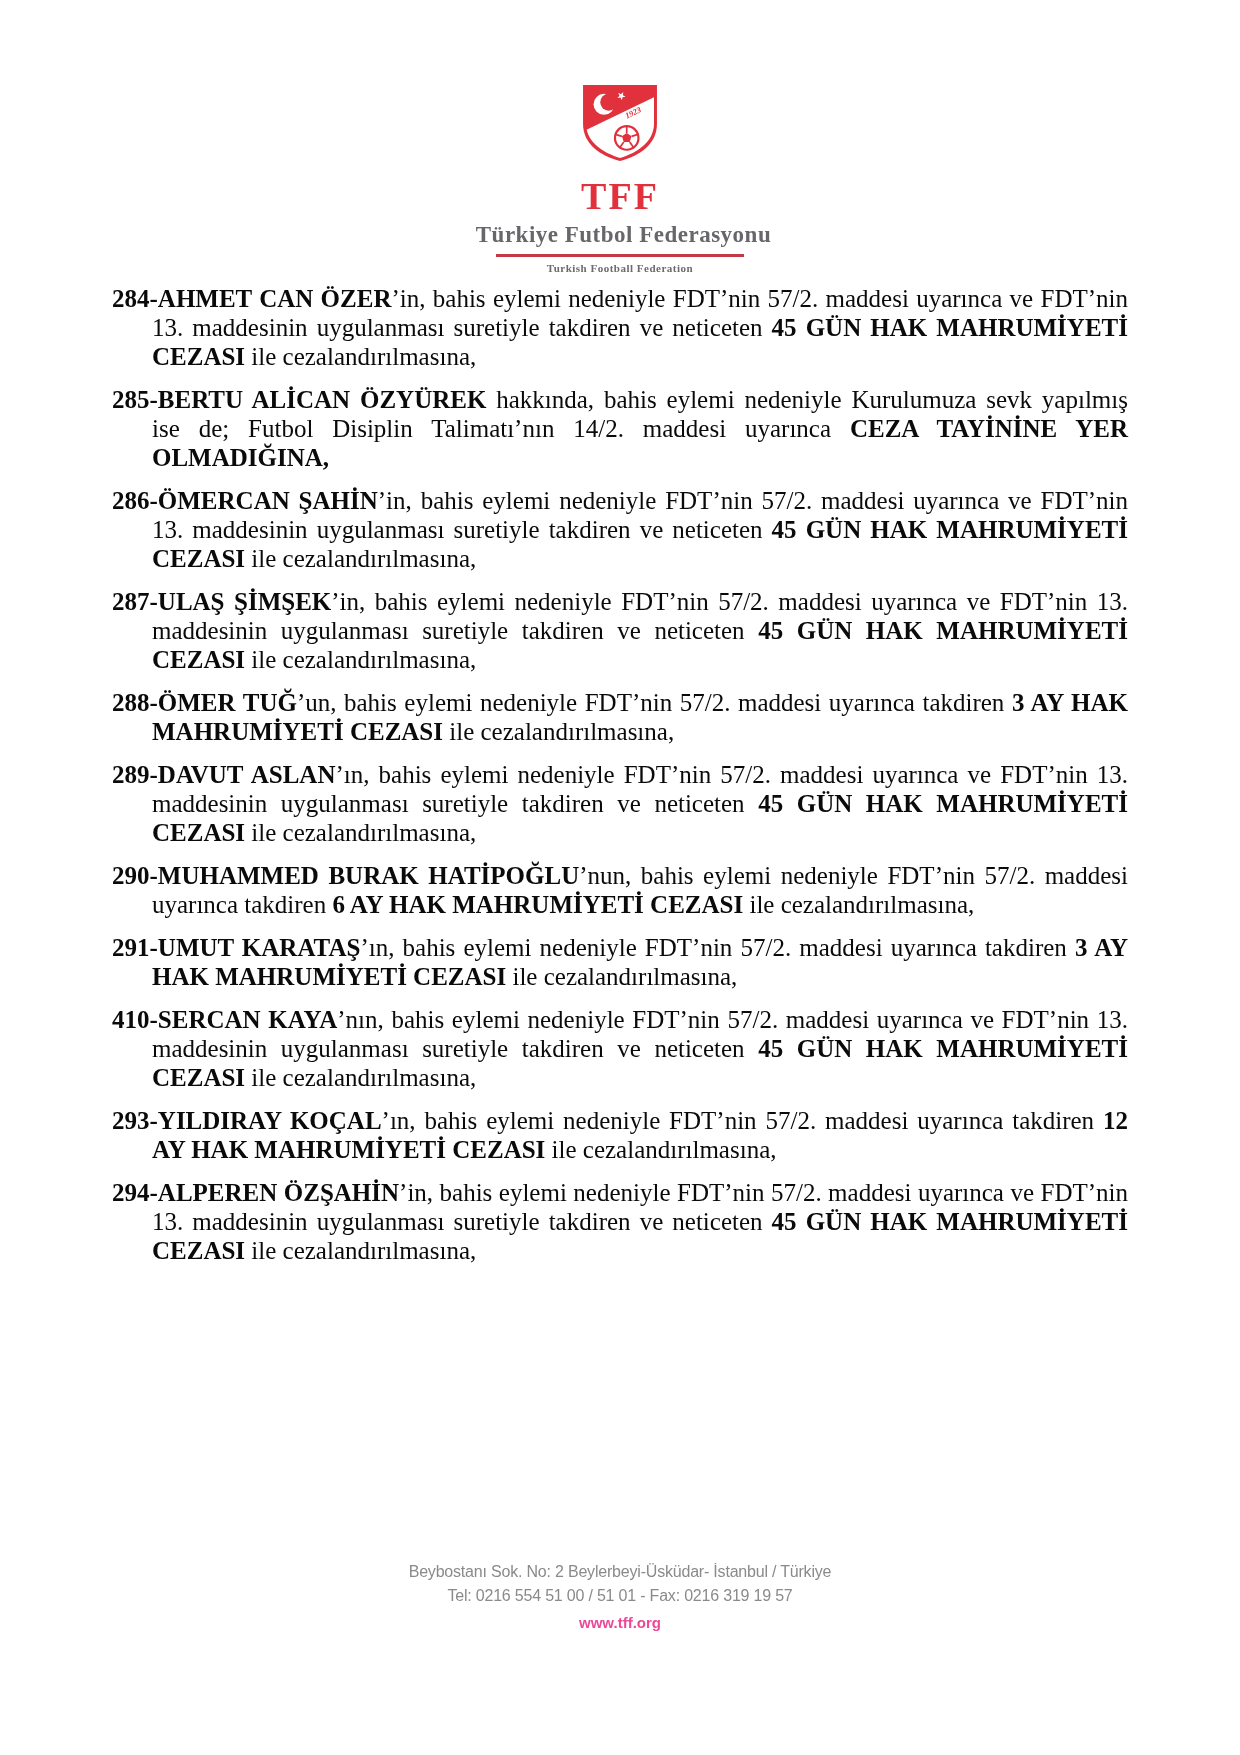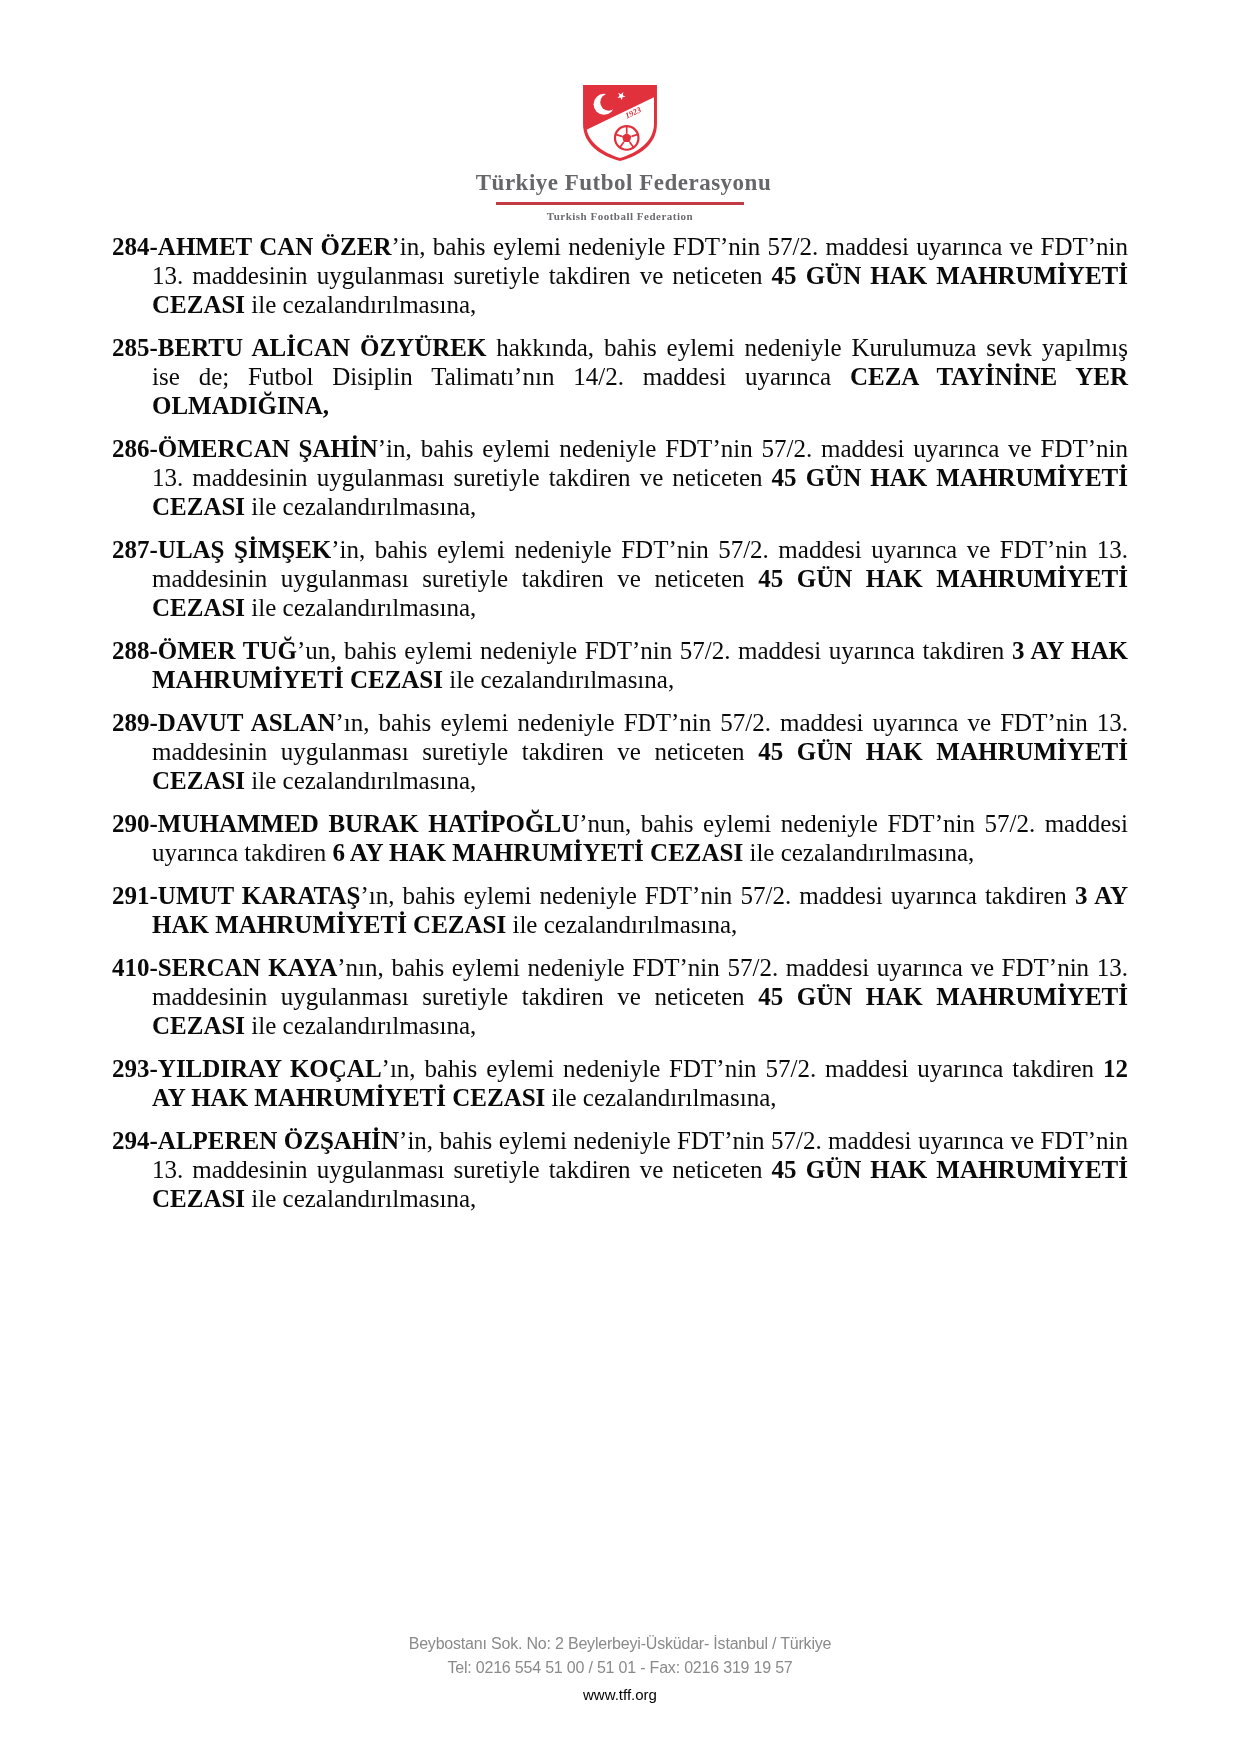--- a/index.html
+++ b/index.html
@@ -30,26 +30,26 @@
   
   .content { margin: 10px 112px 0 112px; }
   .decision {
     font-size: 25px; line-height: 29px; text-align: justify;
     margin: 0 0 14px 0; padding-left: 40px; text-indent: -40px;
     color: #0a0a0a;
   }
   .decision .b { font-weight: bold; }
   
   .page-footer {
-    position: absolute; top: 1632px; left: 0; width: 100%;
+    position: absolute; top: 1560px; left: 0; width: 100%;
     text-align: center; font-family: "Liberation Sans", sans-serif;
     color: #8a8a8a; font-size: 16px; line-height: 24px; letter-spacing: -0.2px;
   }
   .site {
-    margin-top: 3px; color: #000000; font-weight: normal; font-size: 15px;
+    margin-top: 3px; color: #ec4899; font-weight: bold; font-size: 15px;
     letter-spacing: 0;
   }
 </style>
 </head>
 <body>
 
 <div class="page">
 
   <header class="letterhead">
     <svg class="crest" width="84" height="88" viewBox="0 0 100 100" aria-hidden="true">
@@ -85,20 +85,21 @@
             <line x1="58" y1="63" x2="58" y2="55"></line>
             <line x1="63.7" y1="67.1" x2="71.3" y2="64.7"></line>
             <line x1="61.5" y1="73.9" x2="66.2" y2="80.3"></line>
             <line x1="54.5" y1="73.9" x2="49.8" y2="80.3"></line>
             <line x1="52.3" y1="67.1" x2="44.7" y2="64.7"></line>
           </g>
         </g>
       </g>
     </svg>
 
+    <div class="tff-wordmark">TFF</div>
     <div class="org-tr">Türkiye Futbol Federasyonu</div>
     <div class="org-divider"></div>
     <div class="org-en">Turkish Football Federation</div>
   </header>
 
   <main class="content">
       <p class="decision"><span class="b">284-AHMET CAN ÖZER</span><span>’in, bahis eylemi nedeniyle FDT’nin 57/2. maddesi uyarınca ve FDT’nin 13. maddesinin uygulanması suretiyle takdiren ve neticeten </span><span class="b">45 GÜN HAK MAHRUMİYETİ CEZASI</span><span> ile cezalandırılmasına,</span></p>
       <p class="decision"><span class="b">285-BERTU ALİCAN ÖZYÜREK</span><span> hakkında, bahis eylemi nedeniyle Kurulumuza sevk yapılmış ise de; Futbol Disiplin Talimatı’nın 14/2. maddesi uyarınca </span><span class="b">CEZA TAYİNİNE YER OLMADIĞINA,</span></p>
       <p class="decision"><span class="b">286-ÖMERCAN ŞAHİN</span><span>’in, bahis eylemi nedeniyle FDT’nin 57/2. maddesi uyarınca ve FDT’nin 13. maddesinin uygulanması suretiyle takdiren ve neticeten </span><span class="b">45 GÜN HAK MAHRUMİYETİ CEZASI</span><span> ile cezalandırılmasına,</span></p>
       <p class="decision"><span class="b">287-ULAŞ ŞİMŞEK</span><span>’in, bahis eylemi nedeniyle FDT’nin 57/2. maddesi uyarınca ve FDT’nin 13. maddesinin uygulanması suretiyle takdiren ve neticeten </span><span class="b">45 GÜN HAK MAHRUMİYETİ CEZASI</span><span> ile cezalandırılmasına,</span></p>

